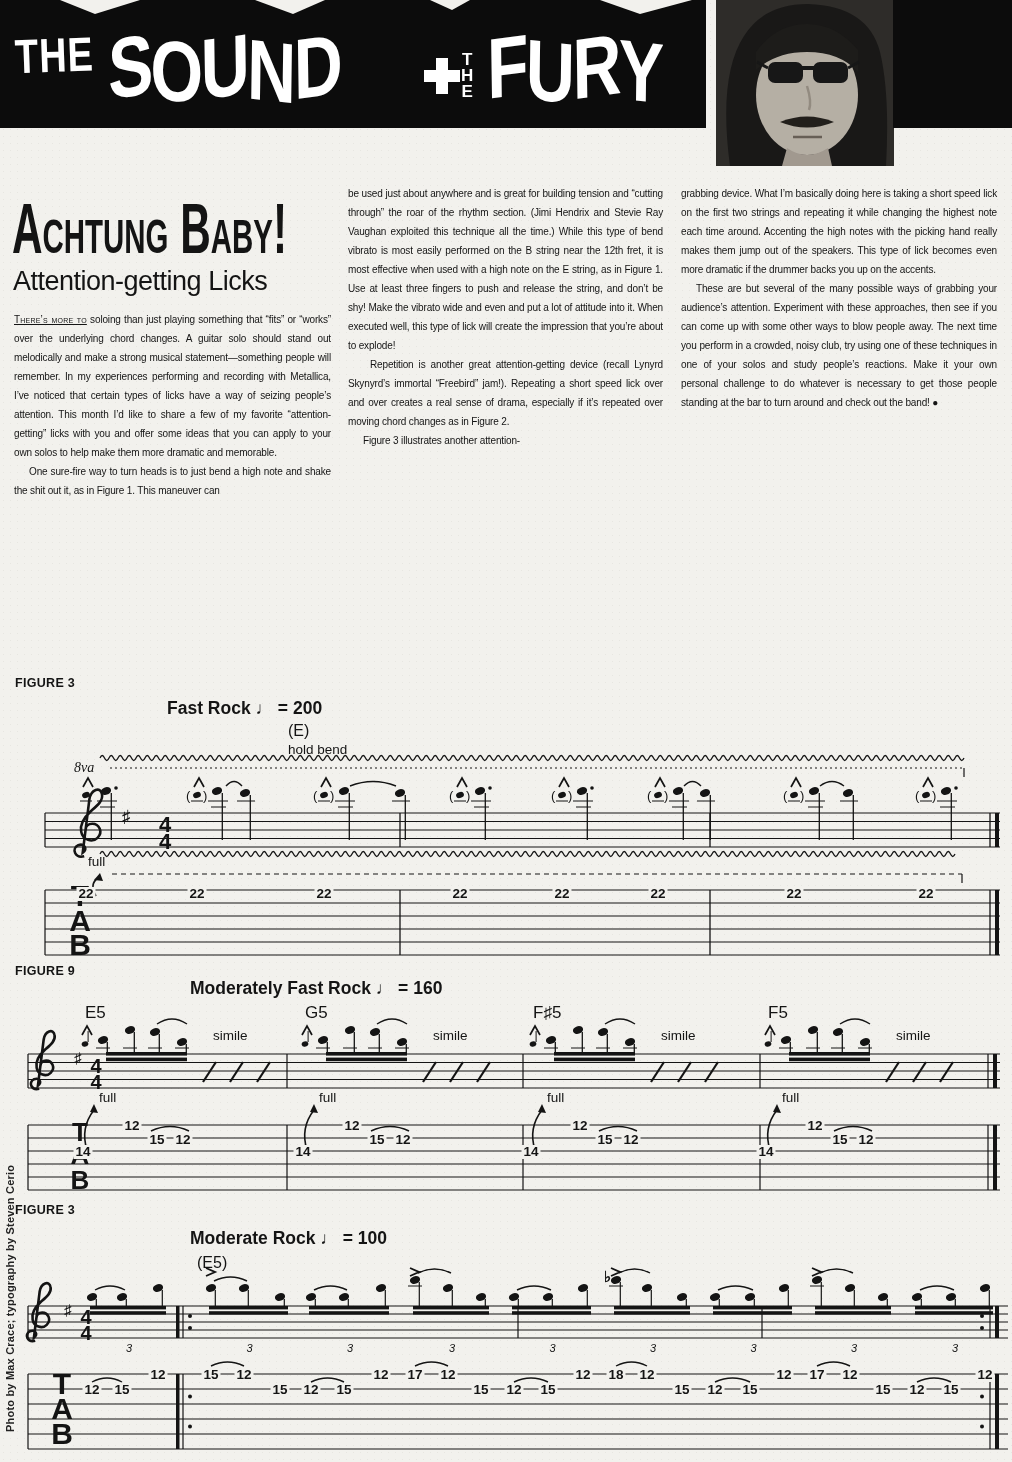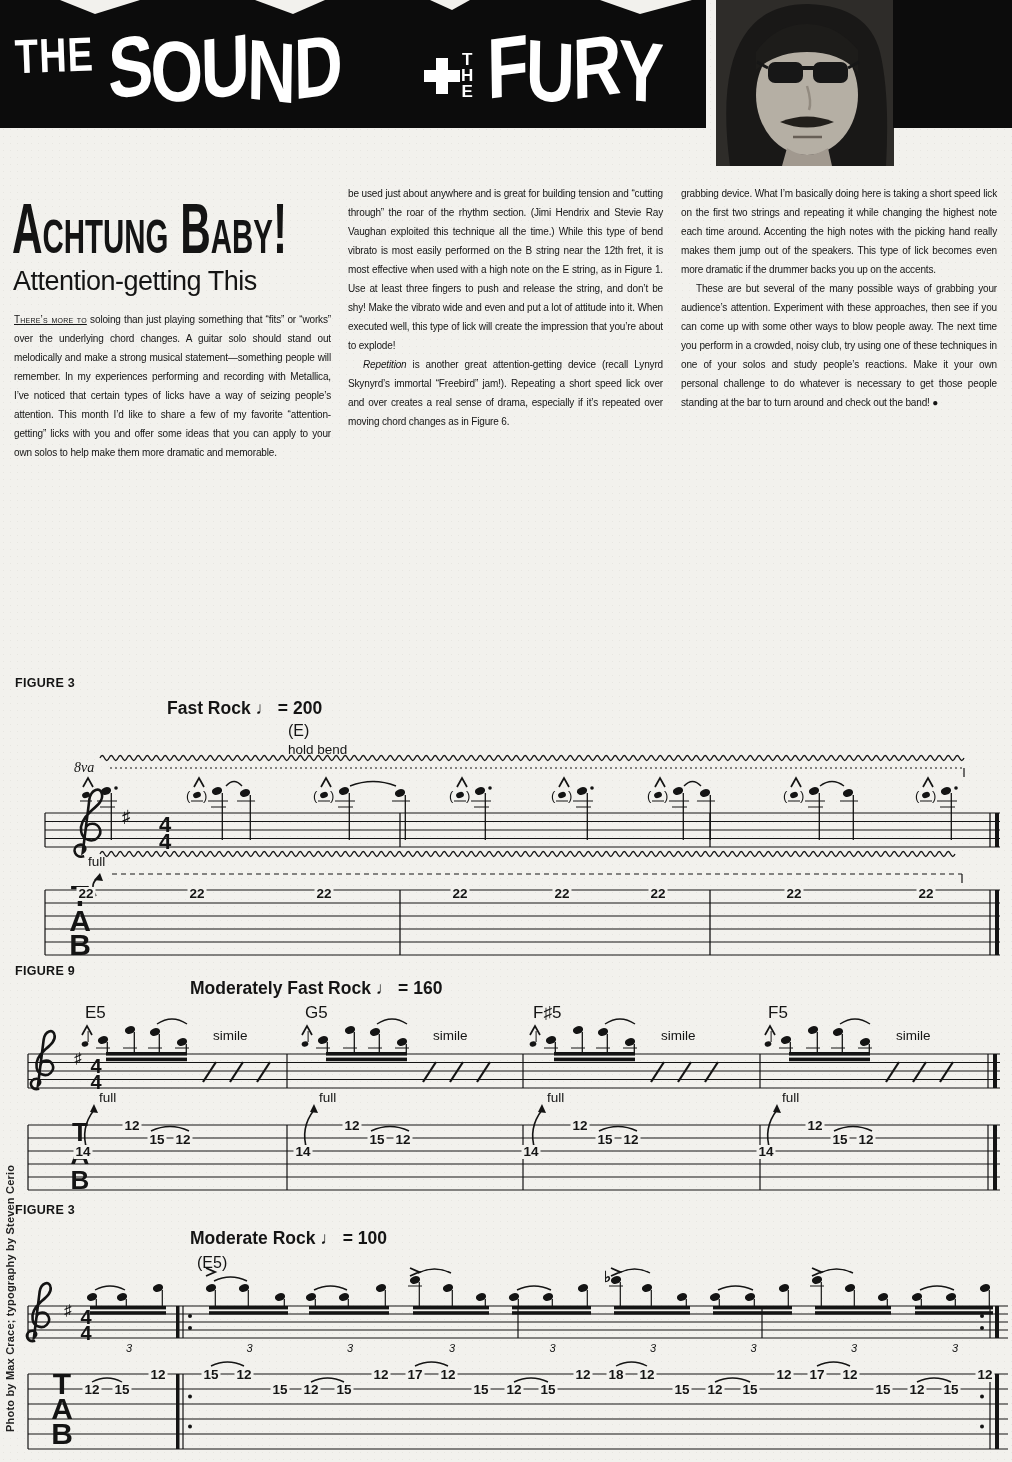--- a/index.html
+++ b/index.html
@@ -34,21 +34,21 @@
   .article-title{position:absolute;left:12px;top:188px;font-size:46px;font-weight:800;
     font-variant:small-caps;letter-spacing:0px;transform:scale(0.92,1.52);transform-origin:left top;white-space:nowrap;}
   .article-subtitle{position:absolute;left:13px;top:266px;font-size:27px;font-weight:400;letter-spacing:-0.5px;}
   .col{position:absolute;font-size:10px;line-height:19px;text-align:justify;letter-spacing:-0.15px;}
   .col p{margin:0;}
   .col p.indent{text-indent:15px;}
   .col1{left:14px;top:310px;width:317px;height:350px;}
   .col2{left:348px;top:184px;width:315px;height:478px;}
   .col3{left:681px;top:184px;width:316px;height:478px;}
   .lead-caps{font-variant:small-caps;letter-spacing:0.2px;text-decoration:underline;}
-  .ital{font-style:italic;}
+  .ital{margin-left:7px;}
   
   .fig-label{position:absolute;left:15px;font-size:12.5px;font-weight:700;letter-spacing:0.3px;}
   .fig-svg{position:absolute;left:0;width:1012px;}
   
   .credit{position:absolute;left:4px;top:1432px;font-size:11px;font-weight:700;letter-spacing:0.2px;
     transform:rotate(-90deg);transform-origin:0 0;white-space:nowrap;color:#222;}
 </style>
 </head>
 <body>
 
@@ -89,28 +89,30 @@
     <line x1="77" y1="137" x2="106" y2="137" stroke="#5f574d" stroke-width="2.5"></line>
     <path d="M71,148 Q91,162 112,148 L116,166 L66,166 Z" fill="#9c948a"></path>
     <rect width="178" height="166" fill="#ffffff" opacity="0.05"></rect>
   </svg>
 
   <div class="byline-block">
     
   </div>
 
   <div class="article-title">Achtung Baby!</div>
-  <div class="article-subtitle">Attention-getting This</div>
+  <div class="article-subtitle">Attention-getting Licks</div>
 
   <div class="col col1">
     <p><span class="lead-caps">There’s more to</span><span> soloing than just playing something that “fits” or “works” over the underlying chord changes. A guitar solo should stand out melodically and make a strong musical statement—something people will remember. In my experiences performing and recording with Metallica, I’ve noticed that certain types of licks have a way of seizing people’s attention. This month I’d like to share a few of my favorite “attention-getting” licks with you and offer some ideas that you can apply to your own solos to help make them more dramatic and memorable.</span></p>
+    <p class="indent">One sure-fire way to turn heads is to just bend a high note and shake the shit out it, as in Figure 1. This maneuver can</p>
   </div>
   <div class="col col2">
     <p>be used just about anywhere and is great for building tension and “cutting through” the roar of the rhythm section. (Jimi Hendrix and Stevie Ray Vaughan exploited this technique all the time.) While this type of bend vibrato is most easily performed on the B string near the 12th fret, it is most effective when used with a high note on the E string, as in Figure 1. Use at least three fingers to push and release the string, and don’t be shy! Make the vibrato wide and even and put a lot of attitude into it. When executed well, this type of lick will create the impression that you’re about to explode!</p>
-    <p class="indent"><span class="ital">Repetition</span><span> is another great attention-getting device (recall Lynyrd Skynyrd’s immortal “Freebird” jam!). Repeating a short speed lick over and over creates a real sense of drama, especially if it’s repeated over moving chord changes as in Figure 6.</span></p>
+    <p class="indent"><span class="ital">Repetition</span><span> is another great attention-getting device (recall Lynyrd Skynyrd’s immortal “Freebird” jam!). Repeating a short speed lick over and over creates a real sense of drama, especially if it’s repeated over moving chord changes as in Figure 2.</span></p>
+    <p class="indent">Figure 3 illustrates another attention-</p>
   </div>
   <div class="col col3">
     <p>grabbing device. What I’m basically doing here is taking a short speed lick on the first two strings and repeating it while changing the highest note each time around. Accenting the high notes with the picking hand really makes them jump out of the speakers. This type of lick becomes even more dramatic if the drummer backs you up on the accents.</p>
     <p class="indent">These are but several of the many possible ways of grabbing your audience’s attention. Experiment with these approaches, then see if you can come up with some other ways to blow people away. The next time you perform in a crowded, noisy club, try using one of these techniques in one of your solos and study people’s reactions. Make it your own personal challenge to do whatever is necessary to get those people standing at the bar to turn around and check out the band! ●</p>
   </div>
 
   <div class="fig-label" style="top:676px">FIGURE 3</div>
   <div class="fig-label" style="top:964px">FIGURE 9</div>
   <div class="fig-label" style="top:1203px">FIGURE 3</div>
 

